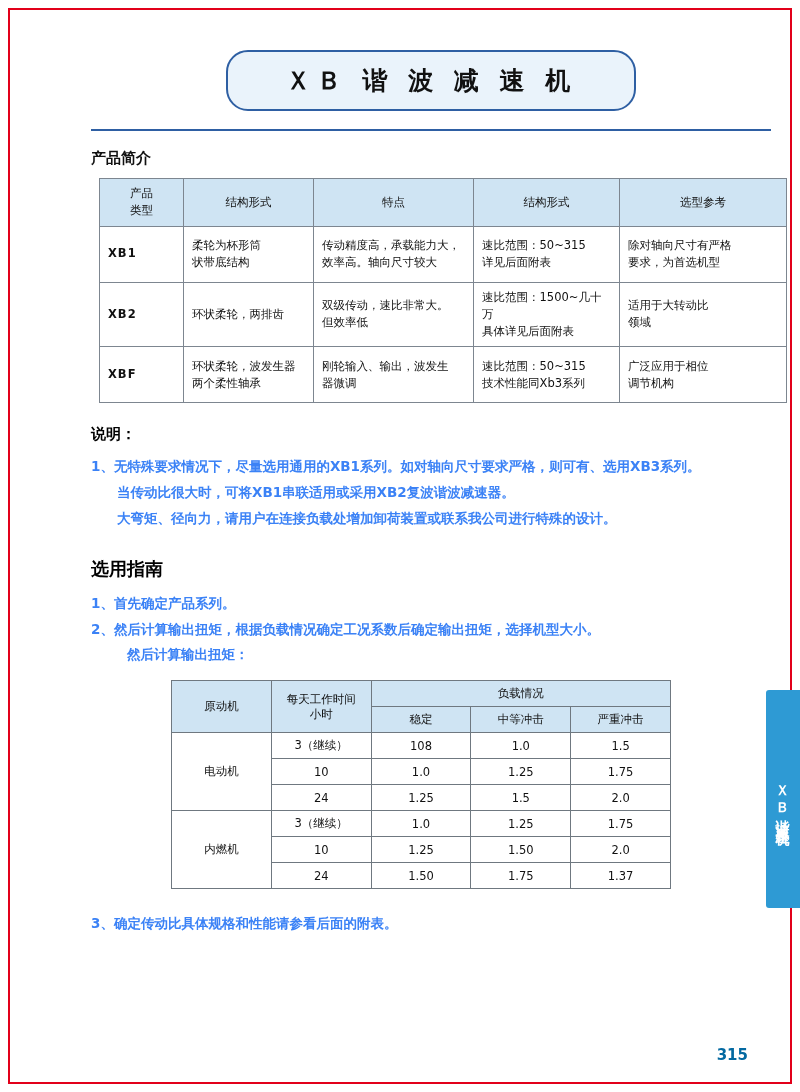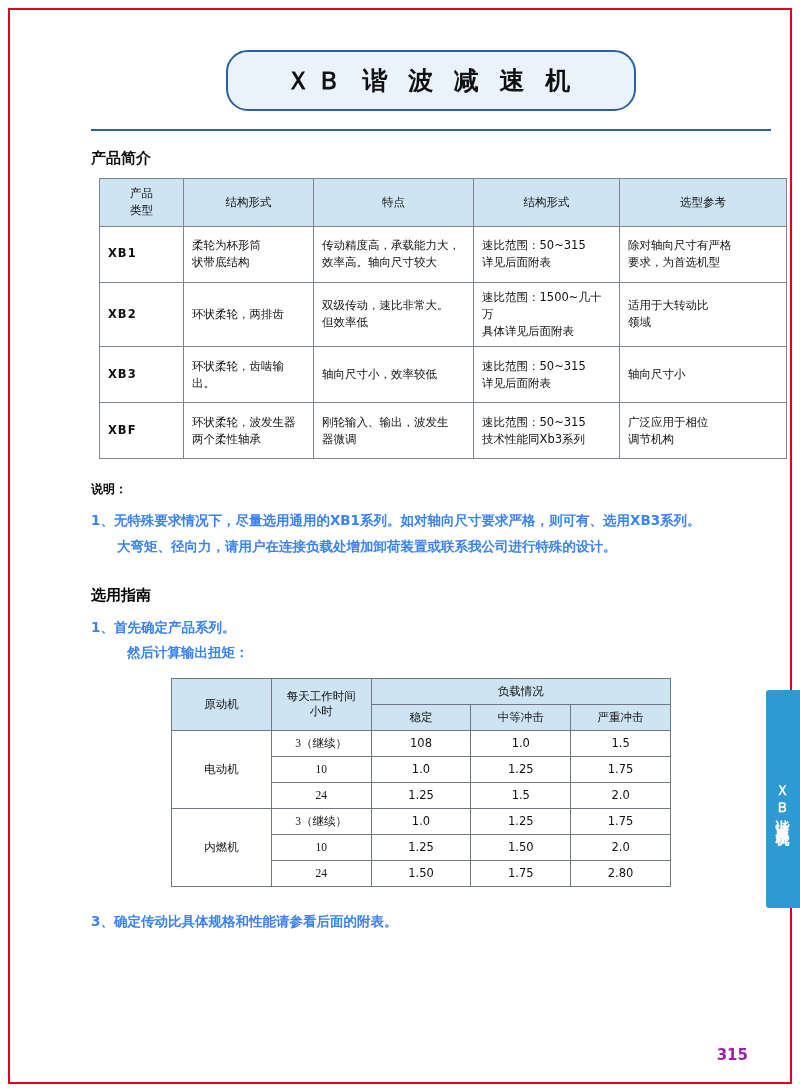--- a/index.html
+++ b/index.html
@@ -81,36 +81,36 @@
     height: 56px;
   }
   .tbl-product td.c-type {
     text-align: left;
     font-weight: bold;
     letter-spacing: 1px;
   }
   
   .note-block { margin-top: 22px; }
   .p-head {
-    font-size: 12px;
+    font-size: 15px;
     font-weight: bold;
     margin: 0 0 10px 0;
   }
   .p-line {
     font-size: 13.5px;
     line-height: 1.9;
     color: #3b82f6;
     font-weight: bold;
   }
   .p-indent { padding-left: 26px; }
   .p-indent2 { padding-left: 36px; }
   .gap-lg { height: 26px; }
   
   .guide-head {
-    font-size: 15px;
+    font-size: 18px;
     font-weight: bold;
     margin-bottom: 10px;
   }
   
   .tbl-factor {
     width: 500px;
     margin-left: 80px;
     margin-top: 12px;
     font-size: 11.5px;
     color: #111;
@@ -121,21 +121,21 @@
     padding: 5px 4px;
     font-weight: normal;
     height: 26px;
   }
   .tbl-factor thead th {
     background: #cfe4f3;
   }
   .tbl-factor td.row-label {
     width: 96px;
   }
-  .tbl-factor td.hours { width: 128px; font-family: Liberation Serif, serif; }
+  .tbl-factor td.hours { width: 128px; }
   
   .side-tab {
     position: absolute;
     right: 0px;
     top: 690px;
     width: 34px;
     height: 218px;
     background: #2e9ad4;
     color: #fff;
     font-size: 14px;
@@ -148,21 +148,21 @@
     justify-content: center;
     border-radius: 3px 0 0 3px;
   }
   
   .page-num {
     position: absolute;
     right: 52px;
     bottom: 28px;
     font-size: 15px;
     font-weight: bold;
-    color: #a21caf;
+    color: #0369a1;
   }
 </style>
 </head>
 <body>
 
 <div class="page-frame"></div>
 
 <div class="content">
 
   <div class="title-wrap">
@@ -191,46 +191,41 @@
           <td>除对轴向尺寸有严格<br>要求，为首选机型</td>
         </tr>
         <tr>
           <td class="c-type">XB2</td>
           <td>环状柔轮，两排齿</td>
           <td>双级传动，速比非常大。<br>但效率低</td>
           <td>速比范围：1500~几十万<br>具体详见后面附表</td>
           <td>适用于大转动比<br>领域</td>
         </tr>
         <tr>
-          <td class="c-type">XB3</td>
-          <td>环状柔轮，齿啮输出。</td>
-          <td>轴向尺寸小，效率较低</td>
-          <td>速比范围：50~315<br>详见后面附表</td>
-          <td>轴向尺寸小</td>
-        </tr>
-        <tr>
           <td class="c-type">XBF</td>
           <td>环状柔轮，波发生器<br>两个柔性轴承</td>
           <td>刚轮输入、输出，波发生<br>器微调</td>
           <td>速比范围：50~315<br>技术性能同Xb3系列</td>
           <td>广泛应用于相位<br>调节机构</td>
         </tr>
       </tbody>
   </table>
 
   <div class="note-block">
     <div class="p-head">说明：</div>
     <div class="p-line">1、无特殊要求情况下，尽量选用通用的XB1系列。如对轴向尺寸要求严格，则可有、选用XB3系列。</div>
+    <div class="p-line p-indent">当传动比很大时，可将XB1串联适用或采用XB2复波谐波减速器。</div>
     <div class="p-line p-indent">大弯矩、径向力，请用户在连接负载处增加卸荷装置或联系我公司进行特殊的设计。</div>
   </div>
 
   <div class="gap-lg"></div>
 
   <div class="guide-head">选用指南</div>
   <div class="p-line">1、首先确定产品系列。</div>
+  <div class="p-line">2、然后计算输出扭矩，根据负载情况确定工况系数后确定输出扭矩，选择机型大小。</div>
   <div class="p-line p-indent2">然后计算输出扭矩：</div>
 
   <table class="tbl-factor">
     <thead>
       <tr>
         <th rowspan="2" class="row-label">原动机</th>
         <th rowspan="2" class="hours">每天工作时间<br>小时</th>
         <th colspan="3">负载情况</th>
       </tr>
       <tr>
@@ -269,21 +264,21 @@
         <tr>
           <td class="hours">10</td>
           <td>1.25</td>
           <td>1.50</td>
           <td>2.0</td>
         </tr>
         <tr>
           <td class="hours">24</td>
           <td>1.50</td>
           <td>1.75</td>
-          <td>2.80</td>
+          <td>1.37</td>
         </tr>
       </tbody>
   </table>
 
   <div class="p-line" style="margin-top:22px">3、确定传动比具体规格和性能请参看后面的附表。</div>
 
 </div>
 
 <div class="side-tab">ＸＢ谐波减速机</div>
 <div class="page-num">315</div>

